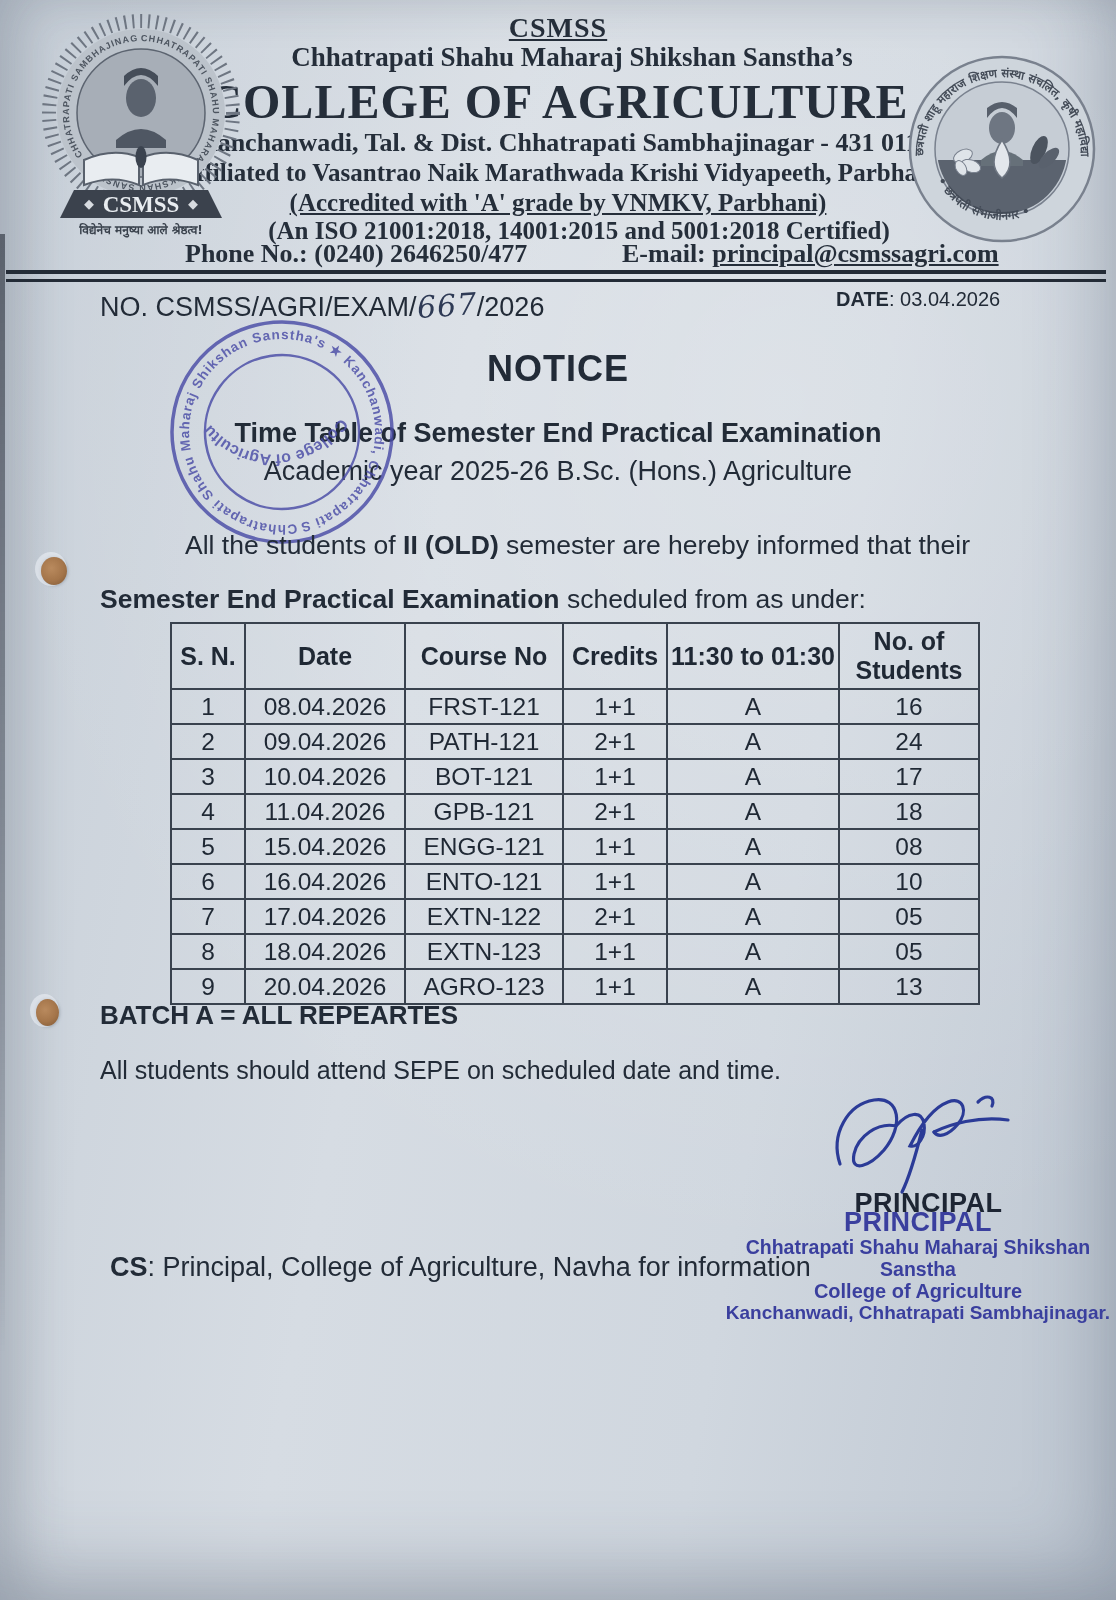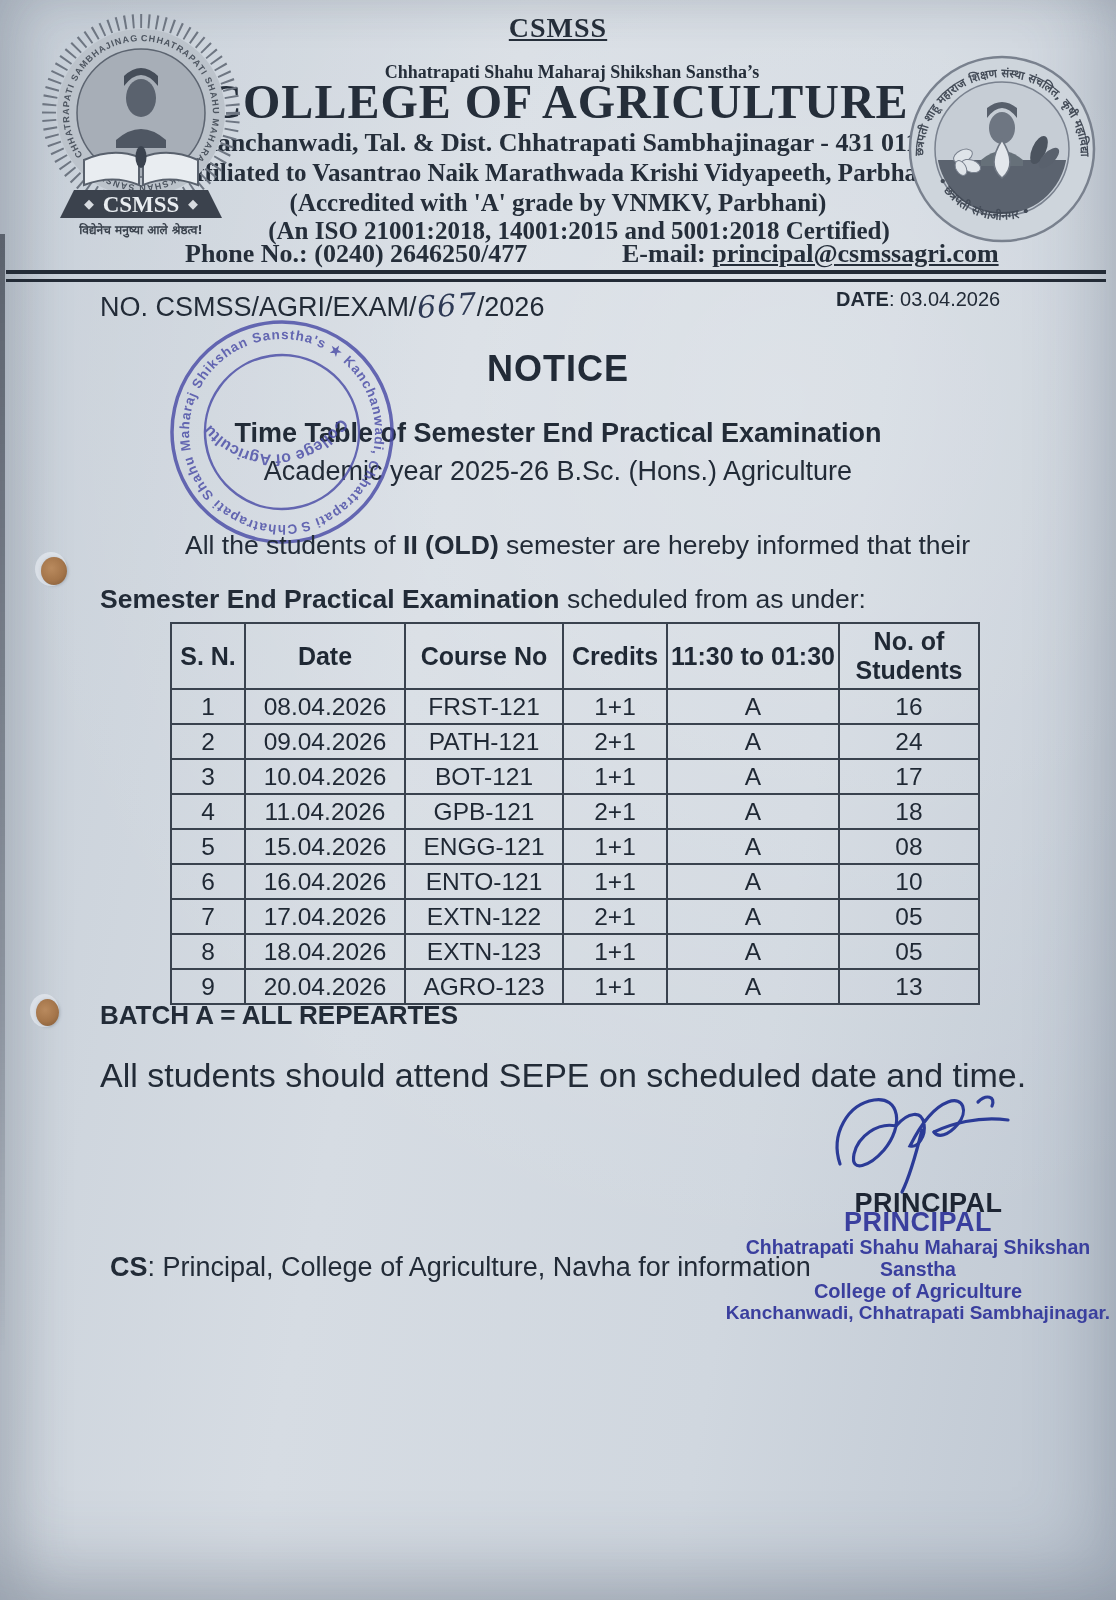--- a/index.html
+++ b/index.html
@@ -17,25 +17,25 @@
   }
   .content{position:absolute;inset:0;filter:blur(0.2px);}
   .abs{position:absolute;}
   .ctr{left:0;right:0;text-align:center;}
   .serif{font-family:"Liberation Serif",serif;font-weight:bold;color:#252e3a;}
   .sans{font-family:"Liberation Sans",sans-serif;color:#222b37;}
 
   
   .h-acr{top:12px;font-size:28px;letter-spacing:1px;}
   .h-acr span{text-decoration:underline;}
-  .h-org{top:62px;font-size:18px;padding-left:28px;}
+  .h-org{top:42px;font-size:27px;padding-left:28px;}
   .h-college{top:74px;font-size:48px;letter-spacing:1px;}
   .h-addr{top:128px;font-size:26px;}
   .h-affl{top:159px;font-size:25px;}
-  .h-accr{top:189px;font-size:25px;}
+  .h-accr{top:189px;font-size:25px;text-decoration:underline;}
   .h-iso{top:217px;font-size:25px;margin-left:42px;}
   .h-phone{left:185px;top:239px;font-size:26px;}
   .h-email{left:622px;top:239px;font-size:26px;}
   .h-email .u{text-decoration:underline;}
 
   .rule{left:6px;top:270px;width:1100px;height:5px;border-top:4px solid #232b36;border-bottom:3px solid #232b36;}
 
   .refline{top:288px;font-size:27px;}
   .ref-no{left:100px;}
   .ref-date{left:836px;font-size:20px;}
@@ -51,21 +51,21 @@
   
   .stamp-wrap{left:166px;top:316px;width:232px;height:232px;transform:rotate(171deg);opacity:.82;}
 
   
   table.tt{position:absolute;left:170px;top:622px;border-collapse:collapse;table-layout:fixed;}
   table.tt th,table.tt td{border:2.5px solid #39424e;text-align:center;vertical-align:middle;color:#1f2834;padding:0 2px;}
   table.tt th{font-size:25px;font-weight:bold;height:64px;line-height:29px;}
   table.tt td{font-size:24.5px;height:33px;line-height:33px;white-space:nowrap;}
 
   .batch{left:100px;top:1000px;font-size:26px;font-weight:bold;}
-  .attend{left:100px;top:1056px;font-size:34px;}
+  .attend{left:100px;top:1056px;font-size:25px;}
 
   .sig-wrap{left:826px;top:1090px;width:205px;height:108px;}
   .principal-printed{left:826px;top:1188px;width:205px;text-align:center;font-size:27px;font-weight:bold;color:#1d2533;letter-spacing:.5px;}
   .stampblock{left:718px;top:1208px;width:400px;text-align:center;color:#3a3f9e;font-weight:bold;}
   .stampblock .l1{font-size:27px;line-height:28px;letter-spacing:.5px;}
   .stampblock .l2{font-size:19.5px;line-height:22px;}
   .stampblock .l3{font-size:20px;line-height:22px;}
   .stampblock .l4{font-size:19px;line-height:22px;}
 
   .csline{left:100px;top:1252px;font-size:27px;}

